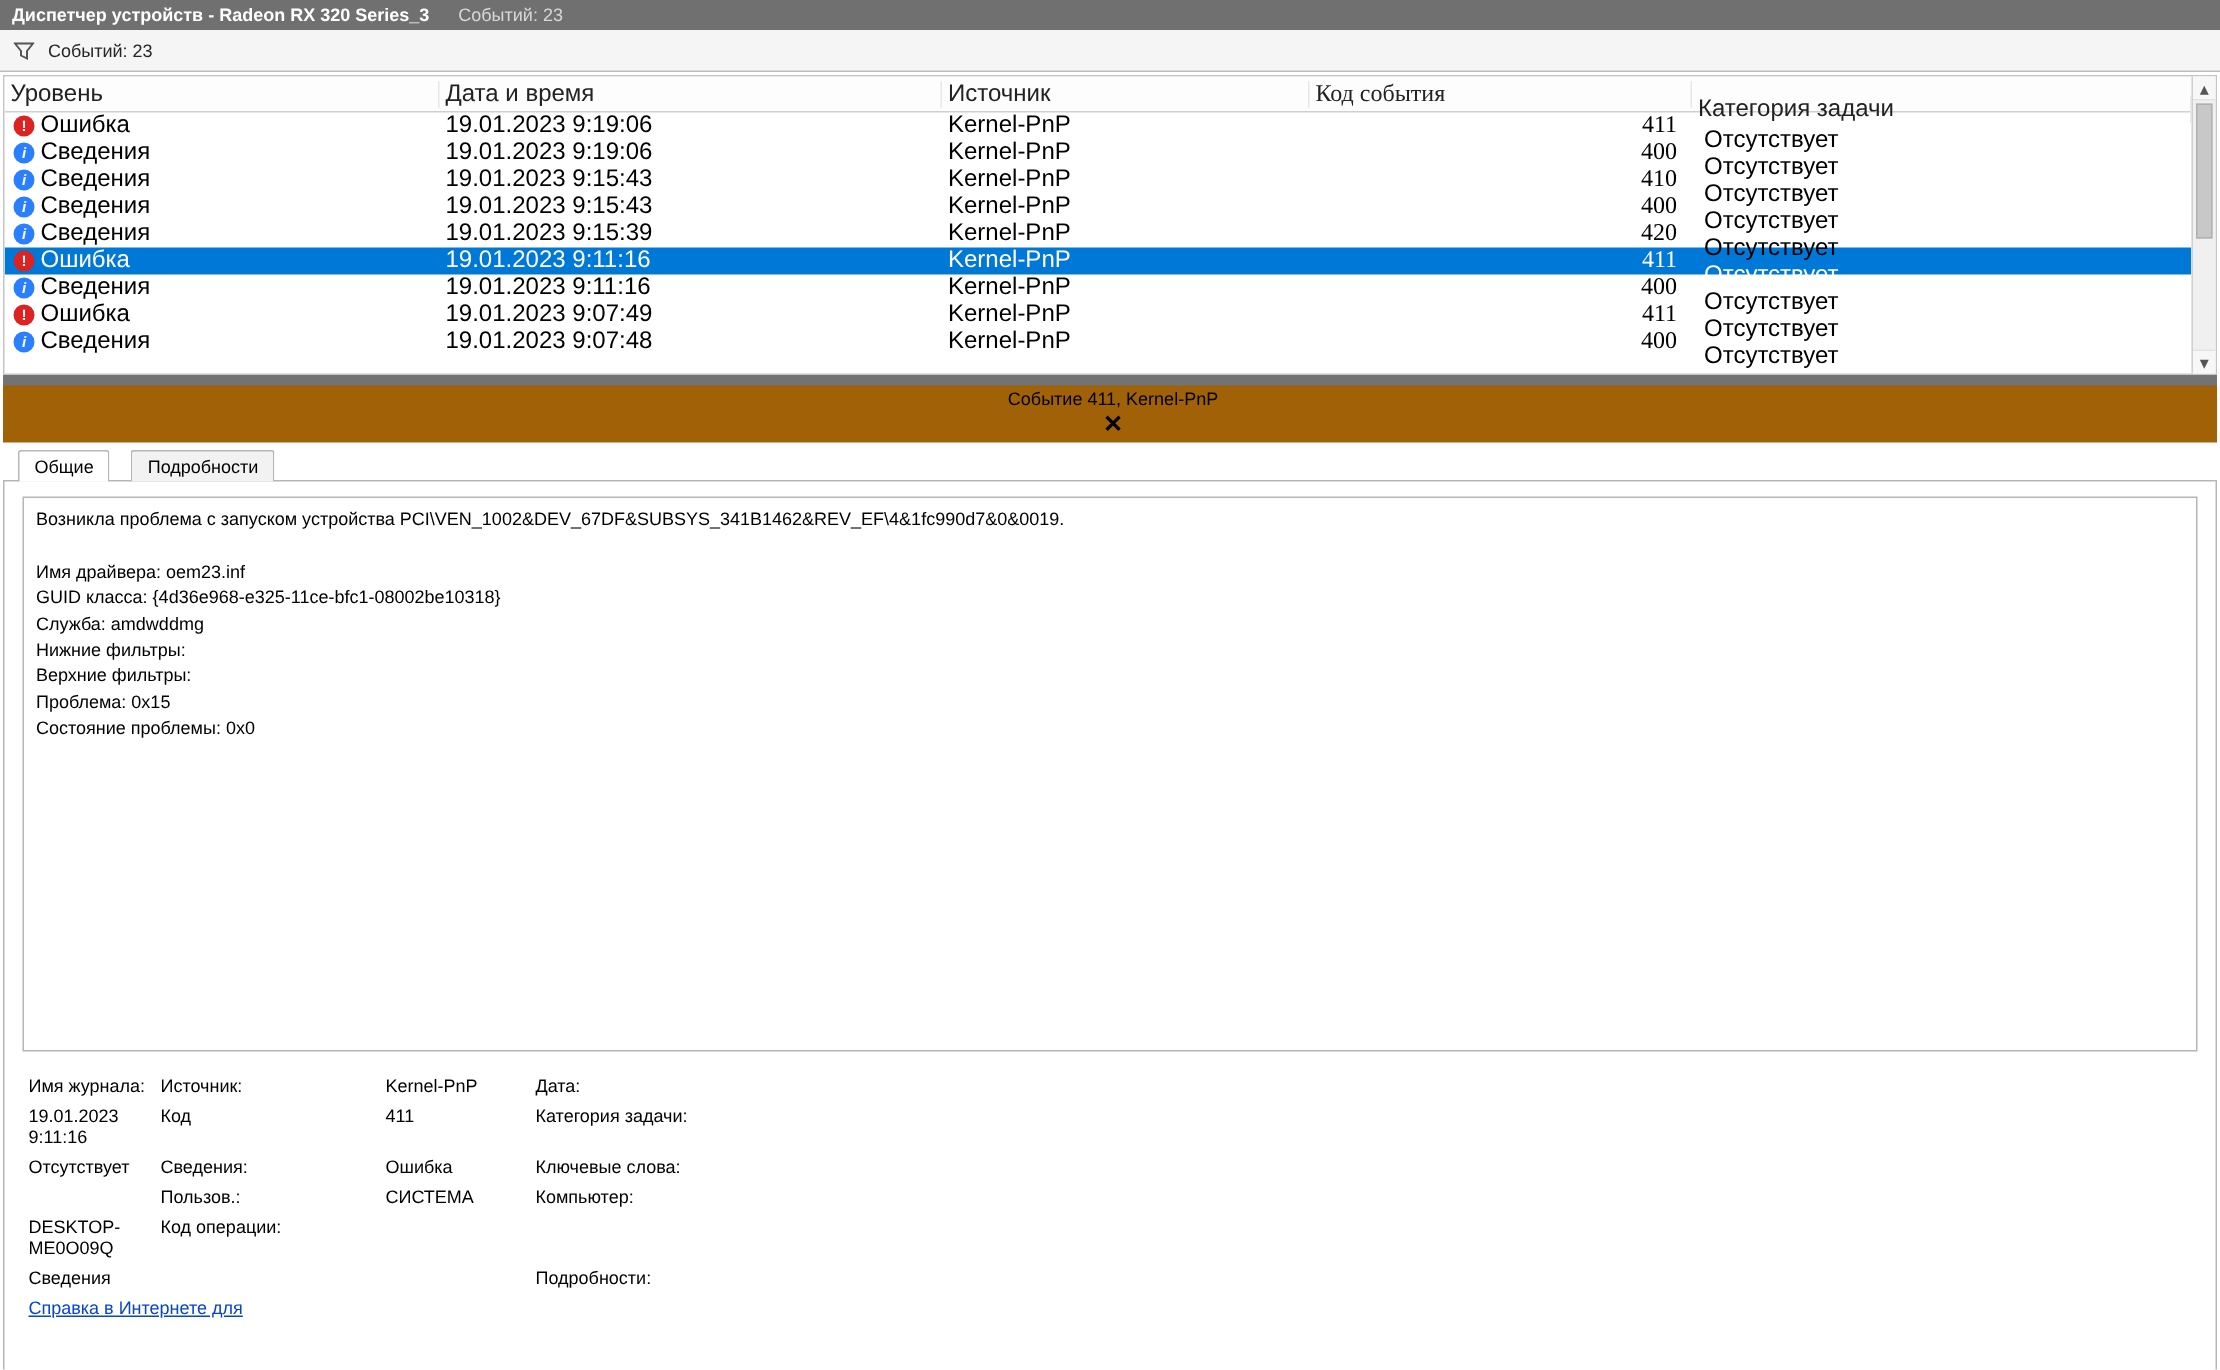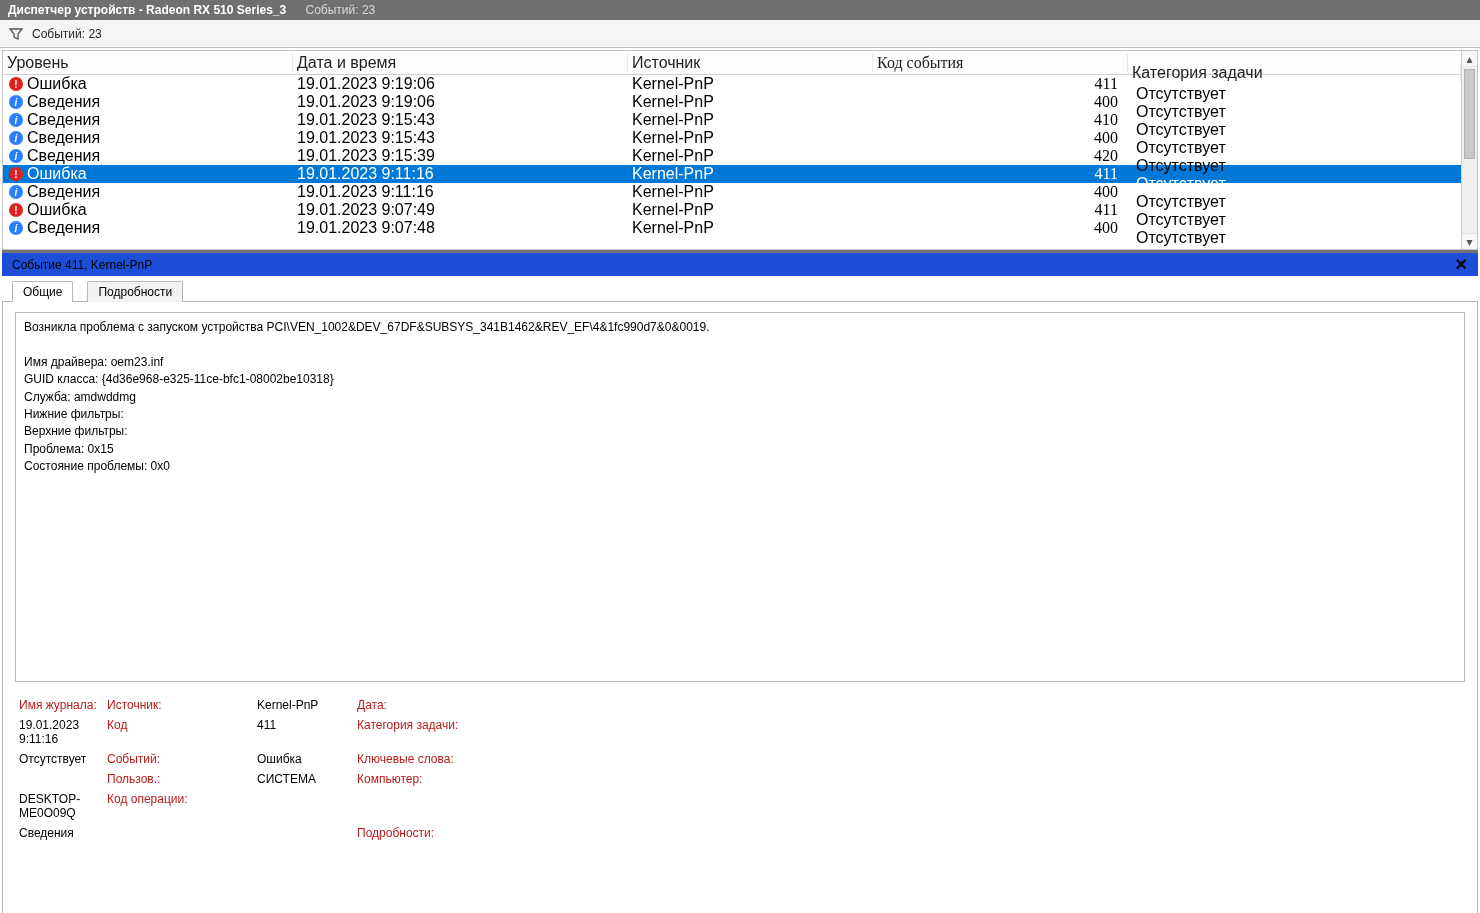--- a/index.html
+++ b/index.html
@@ -110,23 +110,24 @@
     top: 18px; height: 90px;
     background: #c8c8c8;
     border: 1px solid #b0b0b0;
   }
 
   .detail-header {
     display: flex;
     align-items: center;
     justify-content: space-between;
     padding: 2px 6px 2px 10px;
-    background: #1d4ed8;
-    border-top: 3px solid #737373;
+    background: #a16207;
+    border-top: 7px solid #737373;
     margin: 0 2px;
+    flex-direction: column;
   }
   .detail-header .close {
     font-size: 16px;
     font-weight: bold;
     cursor: default;
     padding: 0 4px;
   }
   .tabs {
     display: flex;
     padding-left: 10px;
@@ -173,29 +174,29 @@
     margin-bottom: 16px;
   }
   .props {
     display: grid;
     grid-template-columns: 88px 150px 100px 320px;
     column-gap: 0;
     row-gap: 6px;
     font-size: 12px;
     margin-left: 4px;
   }
-  .props .lab { color: #b91c1c; }
+  .props .lab { color: #000000; }
   .props .val { color: #000; }
   a.link { color: #0645cc; text-decoration: underline; }
 </style>
 </head>
 <body>
 
 <div class="titlebar">
-  <span class="main">Диспетчер устройств - Radeon RX 510 Series_3</span>
+  <span class="main">Диспетчер устройств - Radeon RX 320 Series_3</span>
   <span class="sub">Событий: 23</span>
 </div>
 
 <div class="toolbar">
   <span class="filter-icon">
     <svg width="14" height="14" viewBox="0 0 14 14">
         <path fill="none" stroke="#555" stroke-width="1.3" d="M1 2h12L9 7v5l-4-2V7z"></path>
       </svg>
   </span>
   <span class="toolbar-text">Событий: 23</span>
@@ -337,28 +338,31 @@
     <div class="lab">Источник:</div>
     <div class="val">Kernel-PnP</div>
     <div class="lab">Дата:</div>
     <div class="val">19.01.2023 9:11:16</div>
 
     <div class="lab">Код</div>
     <div class="val">411</div>
     <div class="lab">Категория задачи:</div>
     <div class="val">Отсутствует</div>
 
-    <div class="lab">Событий:</div>
+    <div class="lab">Сведения:</div>
     <div class="val">Ошибка</div>
     <div class="lab">Ключевые слова:</div>
     <div class="val"></div>
 
     <div class="lab">Пользов.:</div>
     <div class="val">СИСТЕМА</div>
     <div class="lab">Компьютер:</div>
     <div class="val">DESKTOP-ME0O09Q</div>
 
     <div class="lab">Код операции:</div>
     <div class="val" style="grid-column: span 3">Сведения</div>
 
     <div class="lab">Подробности:</div>
+    <div class="val" style="grid-column: span 3">
+      <a href="#" class="link">Справка в Интернете для </a>
+    </div>
   </div>
 </div>
 
 </body></html>

